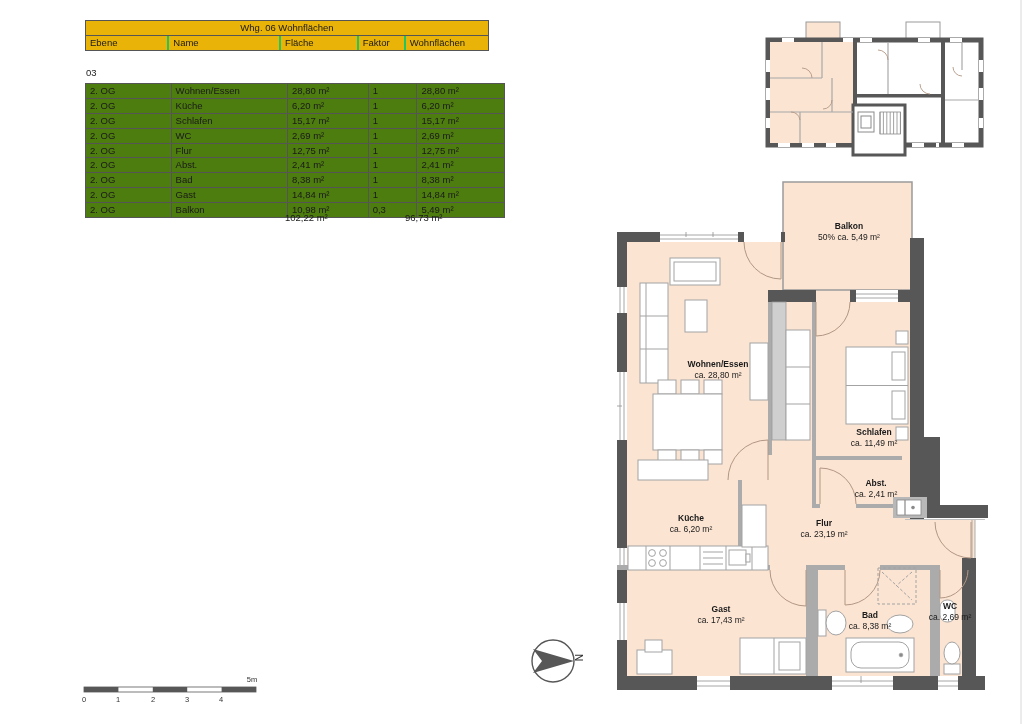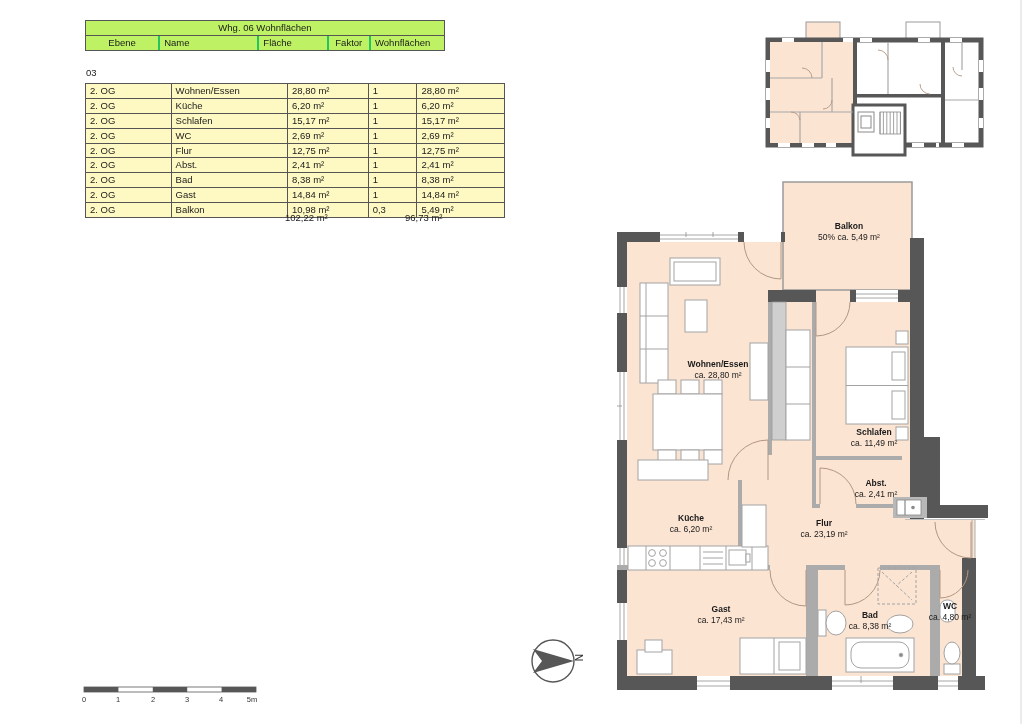--- a/index.html
+++ b/index.html
@@ -2,37 +2,37 @@
 <html><head>
 <meta charset="utf-8">
 <style>
   html,body{margin:0;padding:0}
   body{
     width:1024px;height:724px;position:relative;background:#ffffff;
     font-family:"Liberation Sans", sans-serif;color:#1a1a1a;overflow:hidden;
   }
   
   .hdr-table{
-    position:absolute;left:85px;top:20px;width:360px;
-    border:1px solid #555;box-sizing:border-box;font-size:9.5px;background:#bef264;
+    position:absolute;left:85px;top:20px;width:404px;
+    border:1px solid #555;box-sizing:border-box;font-size:9.5px;background:#eab308;
   }
   .hdr-title{height:14px;line-height:14px;text-align:center;border-bottom:1px solid #555}
   .hdr-cols{display:flex;height:14px;line-height:14px}
   .hdr-cols .c{box-sizing:border-box;border-left:2px solid #22c55e;padding:0 4px;overflow:hidden}
   .hdr-cols .c:first-child{border-left:none}
   .data-table{
     position:absolute;left:85px;top:83px;width:420px;
-    border:1px solid #555;box-sizing:border-box;font-size:9.5px;background:#fef9c3;
+    border:1px solid #555;box-sizing:border-box;font-size:9.5px;background:#4d7c0f;
   }
   .row{display:flex;height:13.9px;line-height:13.5px;border-top:1px solid #555}
   .row:first-child{border-top:none}
   .row .c{box-sizing:border-box;border-left:1px solid #555;padding:0 4px;overflow:hidden;white-space:nowrap}
   .row .c:first-child{border-left:none}
   .c.w0{width:85px}.c.w1{width:117px}.c.w2{width:81px}.c.w3{width:49px}.c.w4{width:88px;border-right:none}
-  .c.center{text-align:center}
+  .c.center{text-align:left}
   .group-label{position:absolute;left:86px;top:67px;font-size:9.5px}
   .totals{position:absolute;left:85px;top:211px;width:420px;font-size:9.5px;height:13px;line-height:13px}
   .totals .t-fl{position:absolute;left:200px}
   .totals .t-wf{position:absolute;left:320px}
   
   .room-label{position:absolute;transform:translateX(-50%);text-align:center;font-size:8.5px;line-height:11px;white-space:nowrap}
   .room-label .rname{font-weight:bold}
   
   .sb-label{position:absolute;font-size:7.5px;color:#333;transform:translateX(-50%)}
   svg{position:absolute;left:0;top:0}
@@ -466,21 +466,21 @@
 <div class="room-label" style="left:721px;top:604px">
   <div class="rname">Gast</div>
   <div class="rarea">ca. 17,43 m²</div>
 </div>
 <div class="room-label" style="left:870px;top:610px">
   <div class="rname">Bad</div>
   <div class="rarea">ca. 8,38 m²</div>
 </div>
 <div class="room-label" style="left:950px;top:601px">
   <div class="rname">WC</div>
-  <div class="rarea">ca. 4,80 m²</div>
+  <div class="rarea">ca. 2,69 m²</div>
 </div>
 
 <div class="sb-label" style="left:84px;top:695px">0</div>
 <div class="sb-label" style="left:118px;top:695px">1</div>
 <div class="sb-label" style="left:153px;top:695px">2</div>
 <div class="sb-label" style="left:187px;top:695px">3</div>
 <div class="sb-label" style="left:221px;top:695px">4</div>
-<div class="sb-label" style="left:252px;top:695px">5m</div>
+<div class="sb-label" style="left:252px;top:675px">5m</div>
 
 </body></html>

